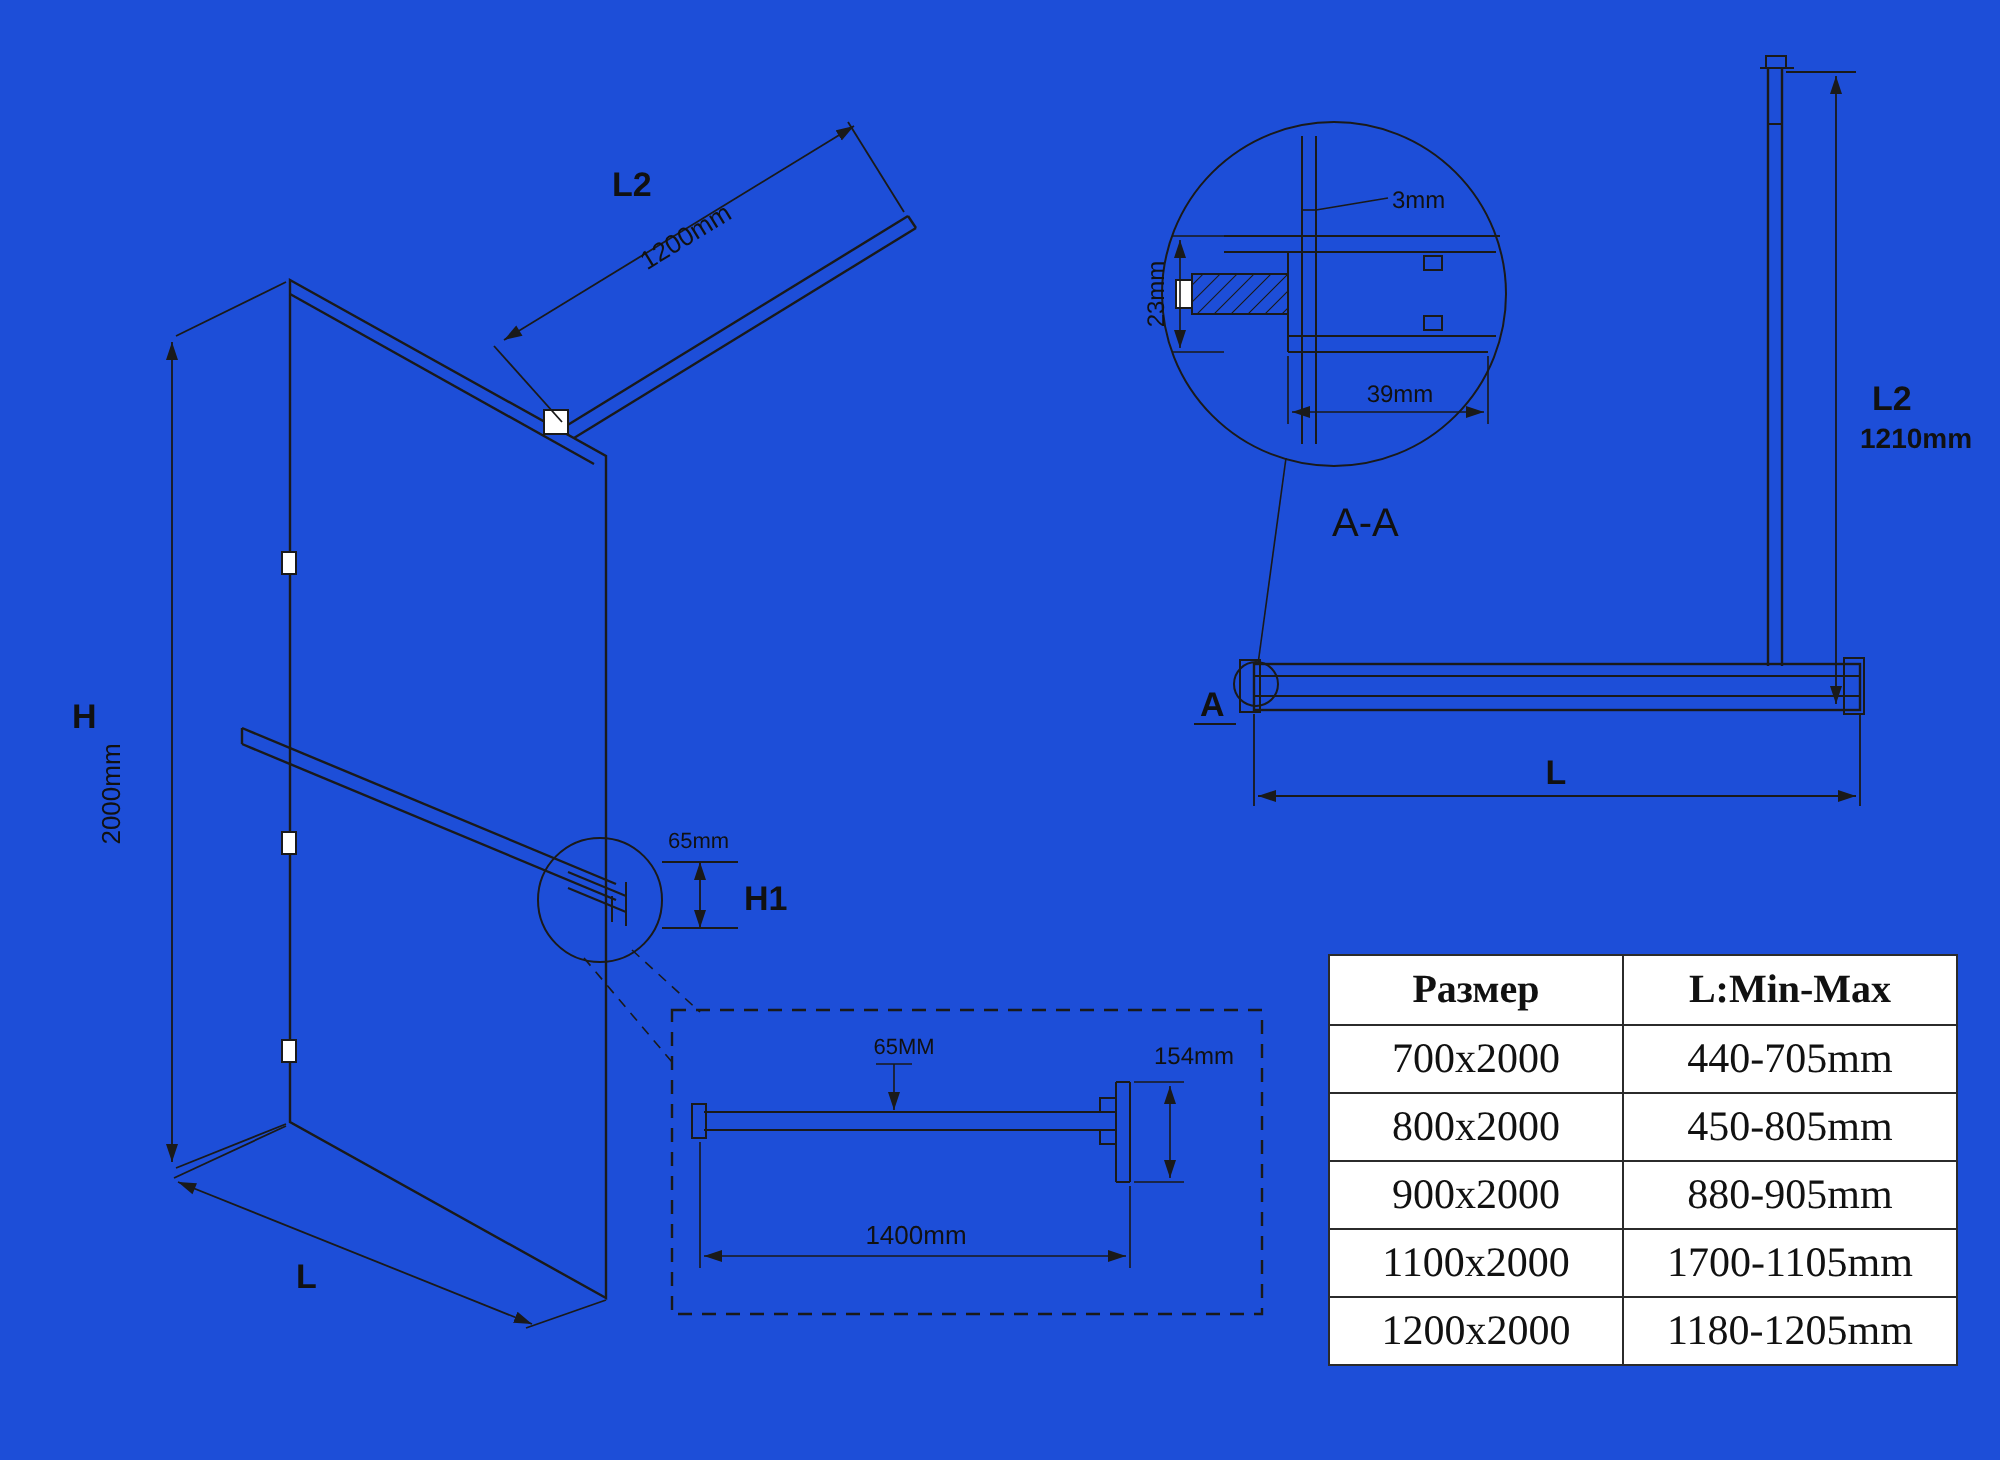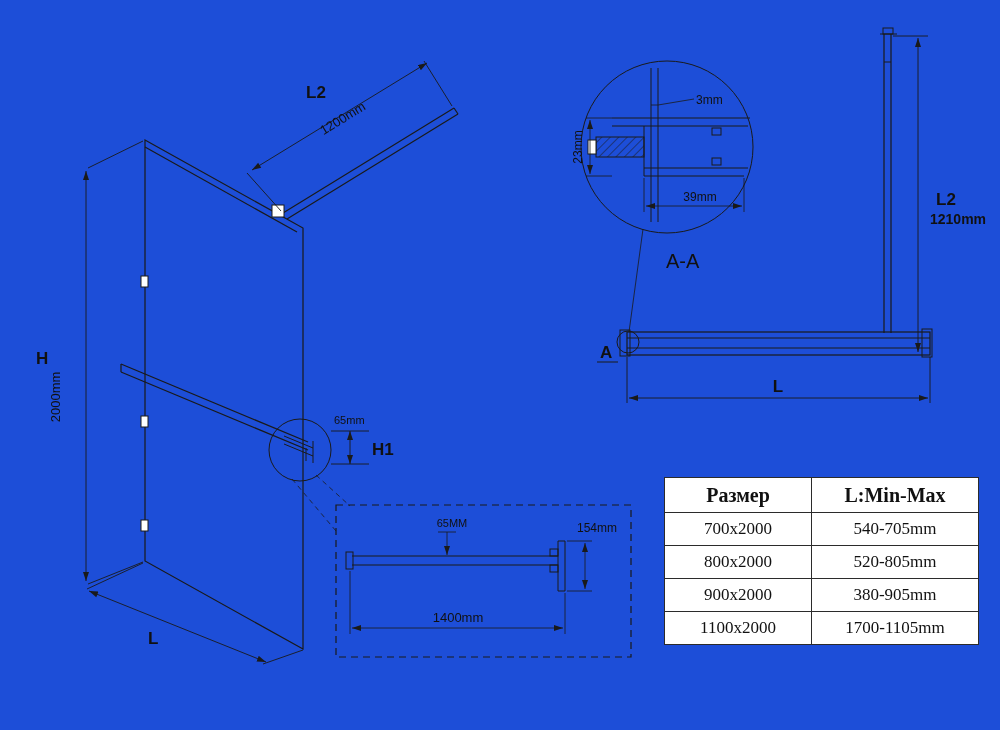--- a/index.html
+++ b/index.html
@@ -35,21 +35,21 @@
     text-align: center;
     padding: 4px 8px;
     background:#fff;
   }
   .size-table th {
     font-size: 20px;
     font-weight: bold;
     height: 26px;
   }
   .size-table td {
-    font-size: 17px;
+    font-size: 21px;
     height: 24px;
   }
   .col-size { width: 130px; }
   .col-range { width: 150px; }
 </style>
 </head>
 <body>
 
 <div class="canvas">
 
@@ -254,31 +254,35 @@
     <table>
       <thead>
         <tr>
           <th class="col-size">Размер</th>
           <th class="col-range">L:Min-Max</th>
         </tr>
       </thead>
       <tbody>
         <tr>
           <td>700x2000</td>
-          <td>540-705mm</td>
+          <td>440-705mm</td>
         </tr>
         <tr>
           <td>800x2000</td>
-          <td>520-805mm</td>
+          <td>450-805mm</td>
         </tr>
         <tr>
           <td>900x2000</td>
-          <td>380-905mm</td>
+          <td>880-905mm</td>
         </tr>
         <tr>
           <td>1100x2000</td>
           <td>1700-1105mm</td>
+        </tr>
+        <tr>
+          <td>1200x2000</td>
+          <td>1180-1205mm</td>
         </tr>
       </tbody>
     </table>
   </div>
 
 </div>
 
 </body></html>

